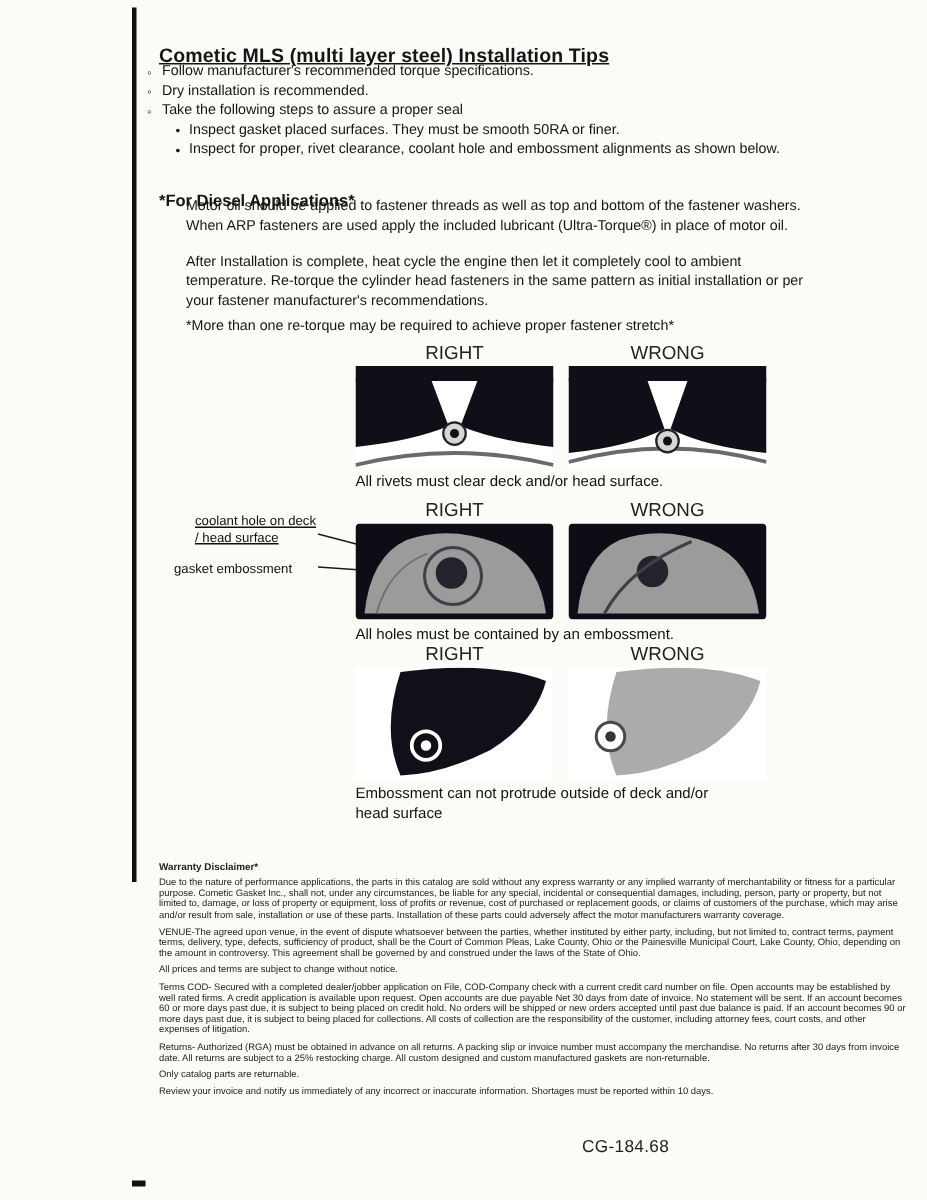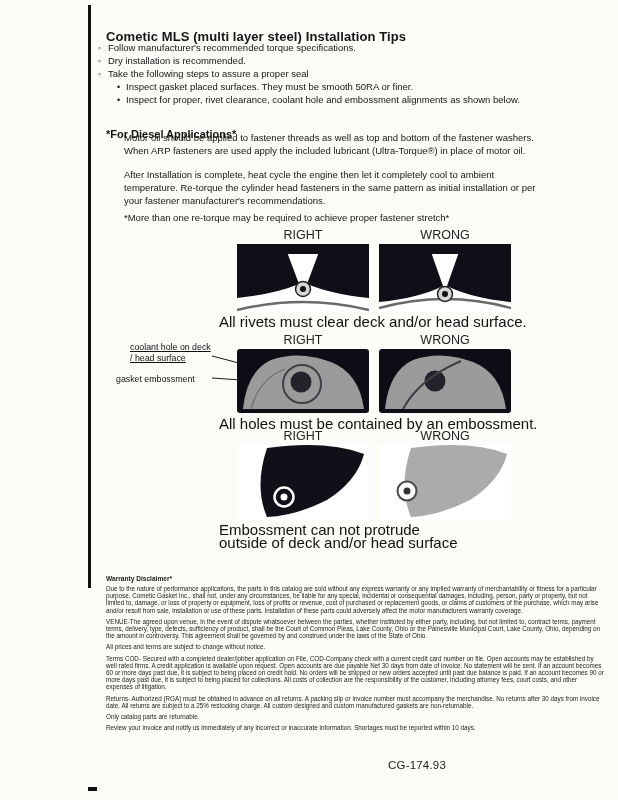--- a/index.html
+++ b/index.html
@@ -1,34 +1,34 @@
 <!DOCTYPE html>
 <html><head>
 <meta charset="utf-8">
 <style>
   html,body{margin:0;padding:0;}
   body{width:618px;height:800px;background:#fbfbf8;font-family:"Liberation Sans",sans-serif;color:#151515;position:relative;overflow:hidden;}
   .edge-v{position:absolute;left:88px;top:5px;width:3px;height:583px;background:#101010;}
   .edge-b{position:absolute;left:88px;top:787px;width:9px;height:4px;background:#101010;}
-  .title{position:absolute;left:106px;top:20px;font-size:13px;font-weight:700;letter-spacing:.1px;}
+  .title{position:absolute;left:106px;top:20px;font-size:13px;font-weight:700;text-decoration:underline;letter-spacing:.1px;}
   .bullets{position:absolute;left:98px;top:42px;font-size:9.5px;line-height:12.8px;}
   .b-row{display:flex;}
   .b-row .mk{flex:0 0 10px;width:10px;font-size:9px;}
   .subbullets{position:absolute;left:117px;top:81px;font-size:9.5px;line-height:12.5px;}
   .sb-row{display:flex;}
   .sb-row .mk{flex:0 0 9px;width:9px;font-size:9px;}
   .diesel-h{position:absolute;left:106px;top:128px;font-size:11px;font-weight:700;margin:0;}
   .body-p{position:absolute;left:124px;width:418px;font-size:9.5px;line-height:13px;margin:0;}
   .p1{top:131px;} .p2{top:168px;} .p3{top:211px;}
   .dg-h{position:absolute;width:132px;text-align:center;font-size:12.5px;color:#222;}
   .col-r{left:237px;} .col-w{left:379px;}
   .h-row1{top:228px;} .h-row2{top:333px;} .h-row3{top:429px;}
   .svgpanel{position:absolute;display:block;}
   .pan-row1{top:244px;} .pan-row2{top:349px;} .pan-row3{top:445px;}
-  .dg-cap{position:absolute;left:219px;font-size:15px;line-height:13px;color:#111;}
+  .dg-cap{position:absolute;left:237px;font-size:10px;line-height:13px;color:#111;}
   .cap1{top:315px;} .cap2{top:417px;} .cap3{top:523px;width:240px;}
   .callout{position:absolute;font-size:8.8px;line-height:10.5px;color:#111;}
   .co1{left:130px;top:342px;width:82px;text-align:left;text-decoration:underline;}
   .co2{left:116px;top:374px;}
   .leaders{position:absolute;left:208px;top:346px;pointer-events:none;}
   .warranty{position:absolute;left:106px;top:575px;width:498px;color:#1c1c1c;}
   .warranty h3{font-size:6.6px;margin:0 0 3px 0;}
   .warranty p{font-size:6.3px;line-height:7.2px;margin:0 0 4px 0;}
   .footer{position:absolute;left:388px;top:759px;font-size:11.5px;letter-spacing:.2px;color:#222;}
 </style>
@@ -142,15 +142,15 @@
     <h3>Warranty Disclaimer*</h3>
     <p>Due to the nature of performance applications, the parts in this catalog are sold without any express warranty or any implied warranty of merchantability or fitness for a particular purpose.  Cometic Gasket Inc., shall not, under any circumstances, be liable for any special, incidental or consequential damages, including, person, party or property, but not limited to, damage, or loss of property or equipment, loss of profits or revenue, cost of purchased or replacement goods, or claims of customers of the purchase, which may arise and/or result from sale, installation or use of these parts.  Installation of these parts could adversely affect the motor manufacturers warranty coverage.</p>
     <p>VENUE-The agreed upon venue, in the event of dispute whatsoever between the parties, whether instituted by either party, including, but not limited to, contract terms, payment terms, delivery, type, defects, sufficiency of product, shall be the Court of Common Pleas, Lake County, Ohio or the Painesville Municipal Court, Lake County, Ohio, depending on the amount in controversy. This agreement shall be governed by and construed under the laws of the State of Ohio.</p>
     <p>All prices and terms are subject to change without notice.</p>
     <p>Terms COD- Secured with a completed dealer/jobber application on File, COD-Company check with a current credit card number on file.  Open accounts may be established by well rated firms.  A credit application is available upon request.  Open accounts are due payable Net 30 days from date of invoice.  No statement will be sent.  If an account becomes 60 or more days past due, it is subject to being placed on credit hold.  No orders will be shipped or new orders accepted until past due balance is paid.  If an account becomes 90 or more days past due, it is subject to being placed for collections.  All costs of collection are the responsibility of the customer, including attorney fees, court costs, and other expenses of litigation.</p>
     <p>Returns- Authorized (RGA) must be obtained in advance on all returns.  A packing slip or invoice number must accompany the merchandise.  No returns after 30 days from invoice date.  All returns are subject to a 25% restocking charge.  All custom designed and custom manufactured gaskets are non-returnable.</p>
     <p>Only catalog parts are returnable.</p>
     <p>Review your invoice and notify us immediately of any incorrect or inaccurate information.  Shortages must be reported within 10 days.</p>
   </div>
 
-  <div class="footer">CG-174.93</div>
+  <div class="footer">CG-184.68</div>
 
 </div>
 
 </body></html>

